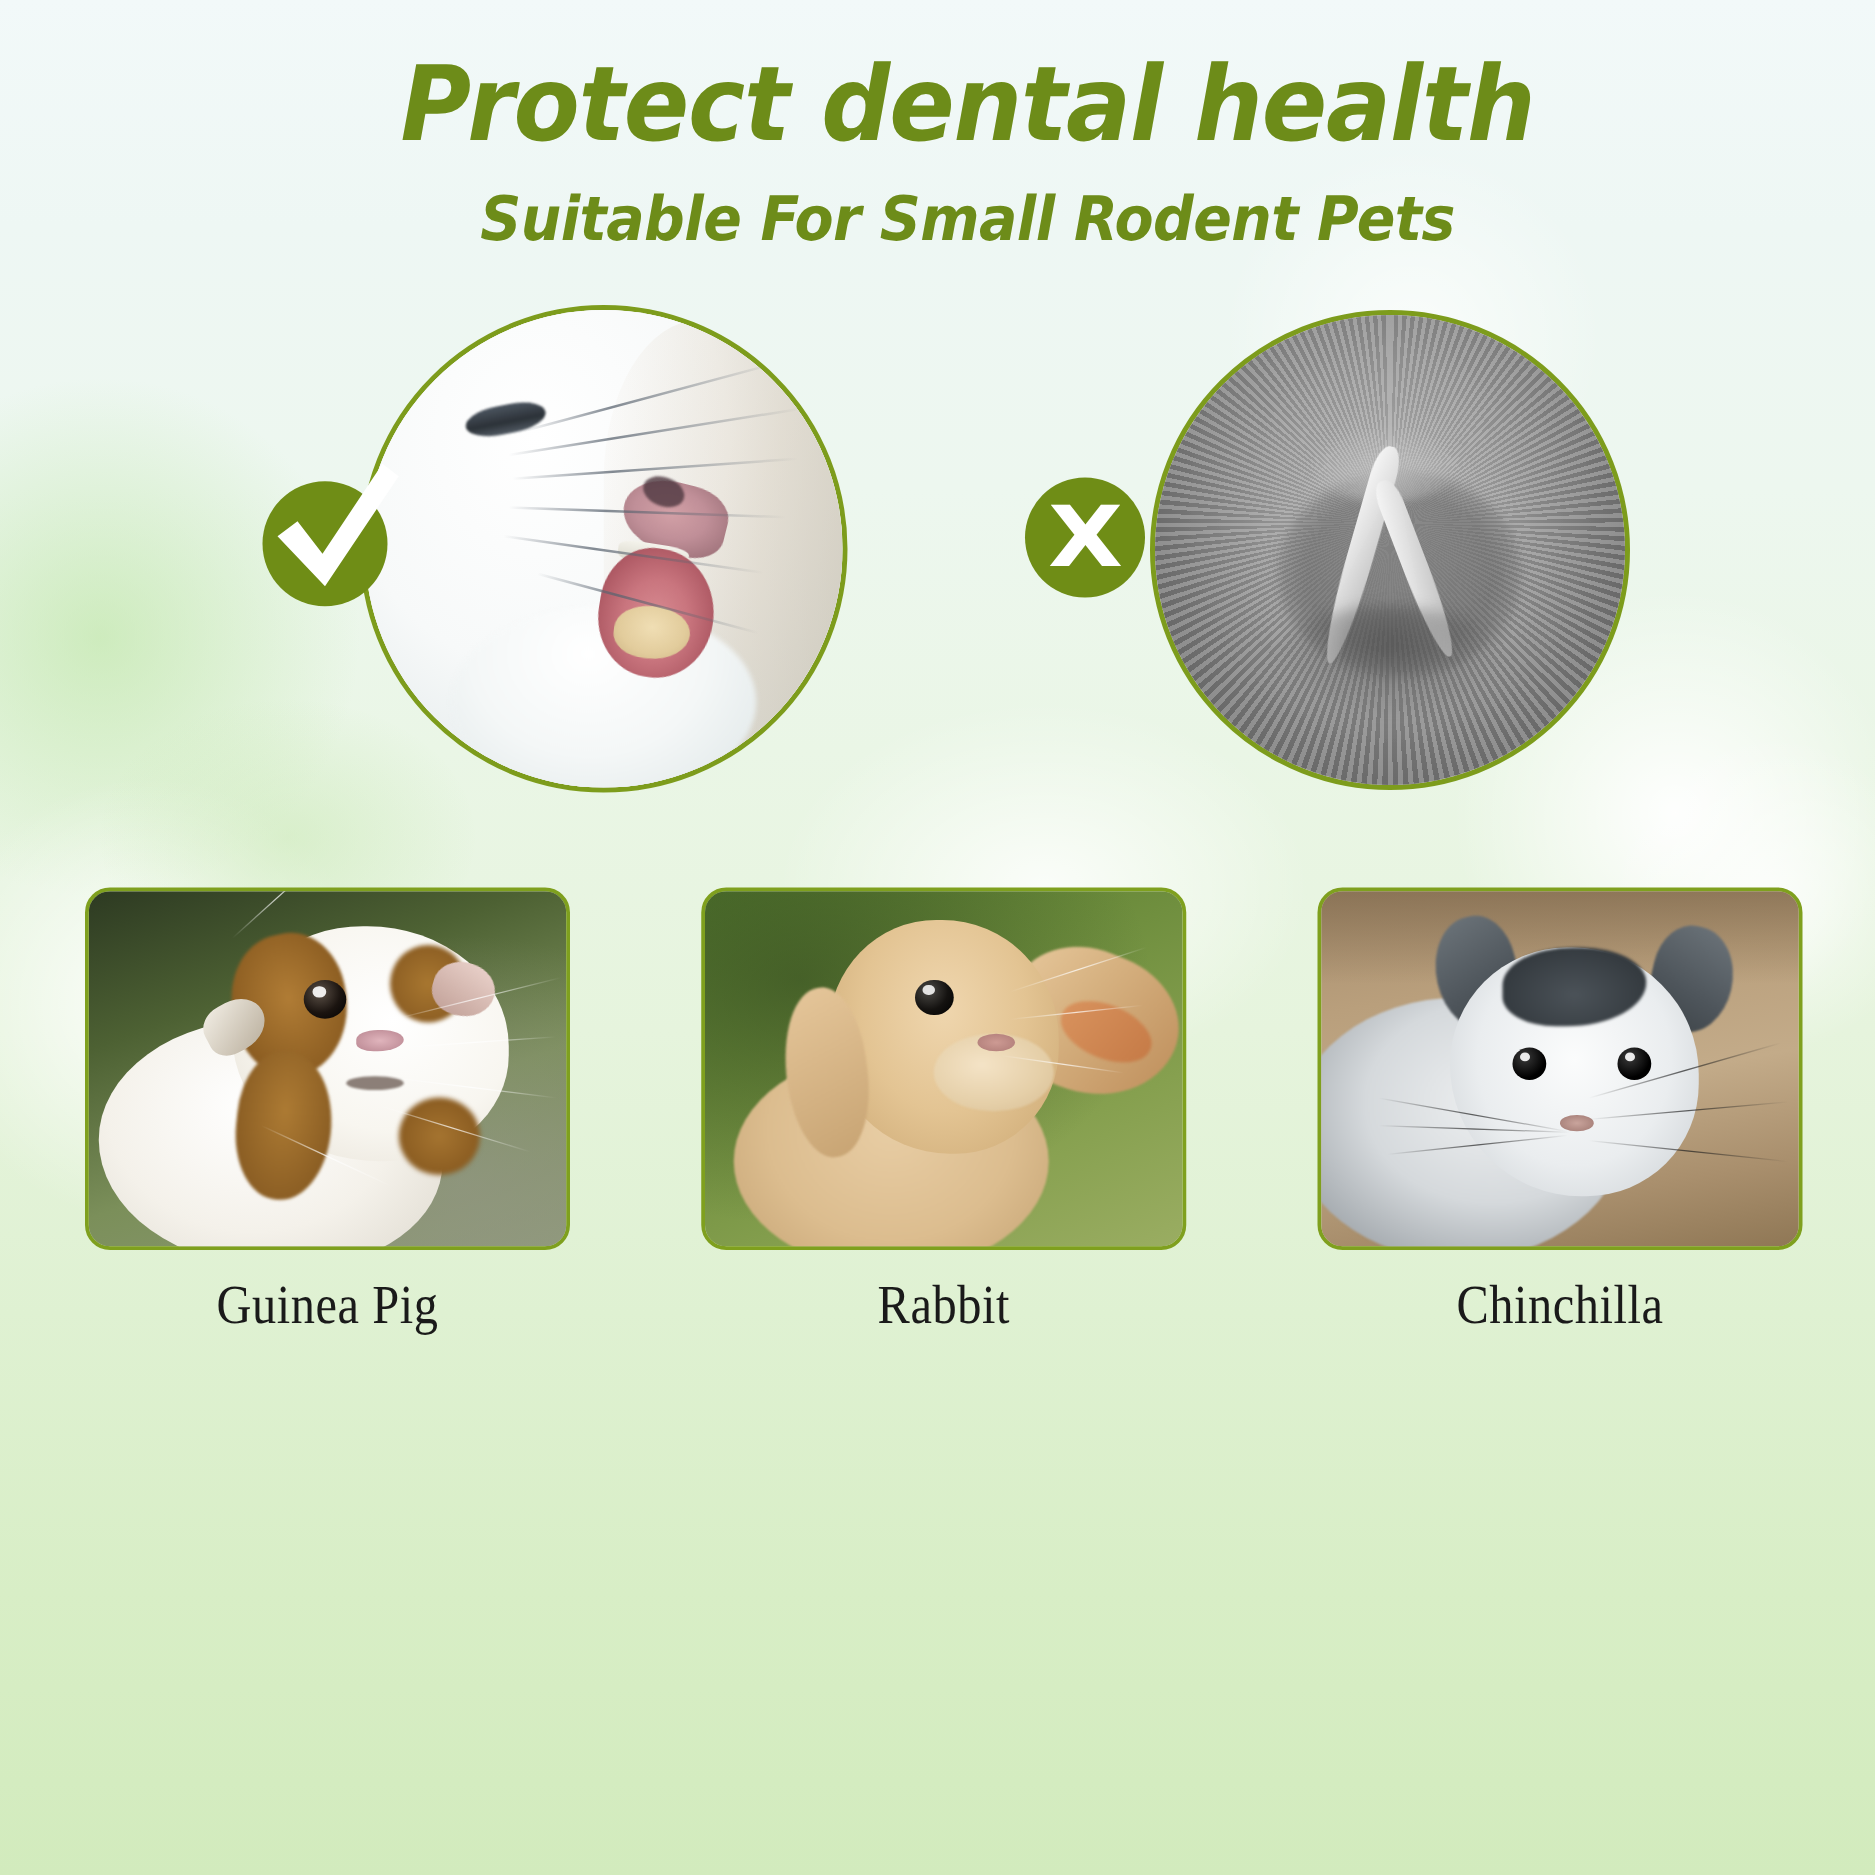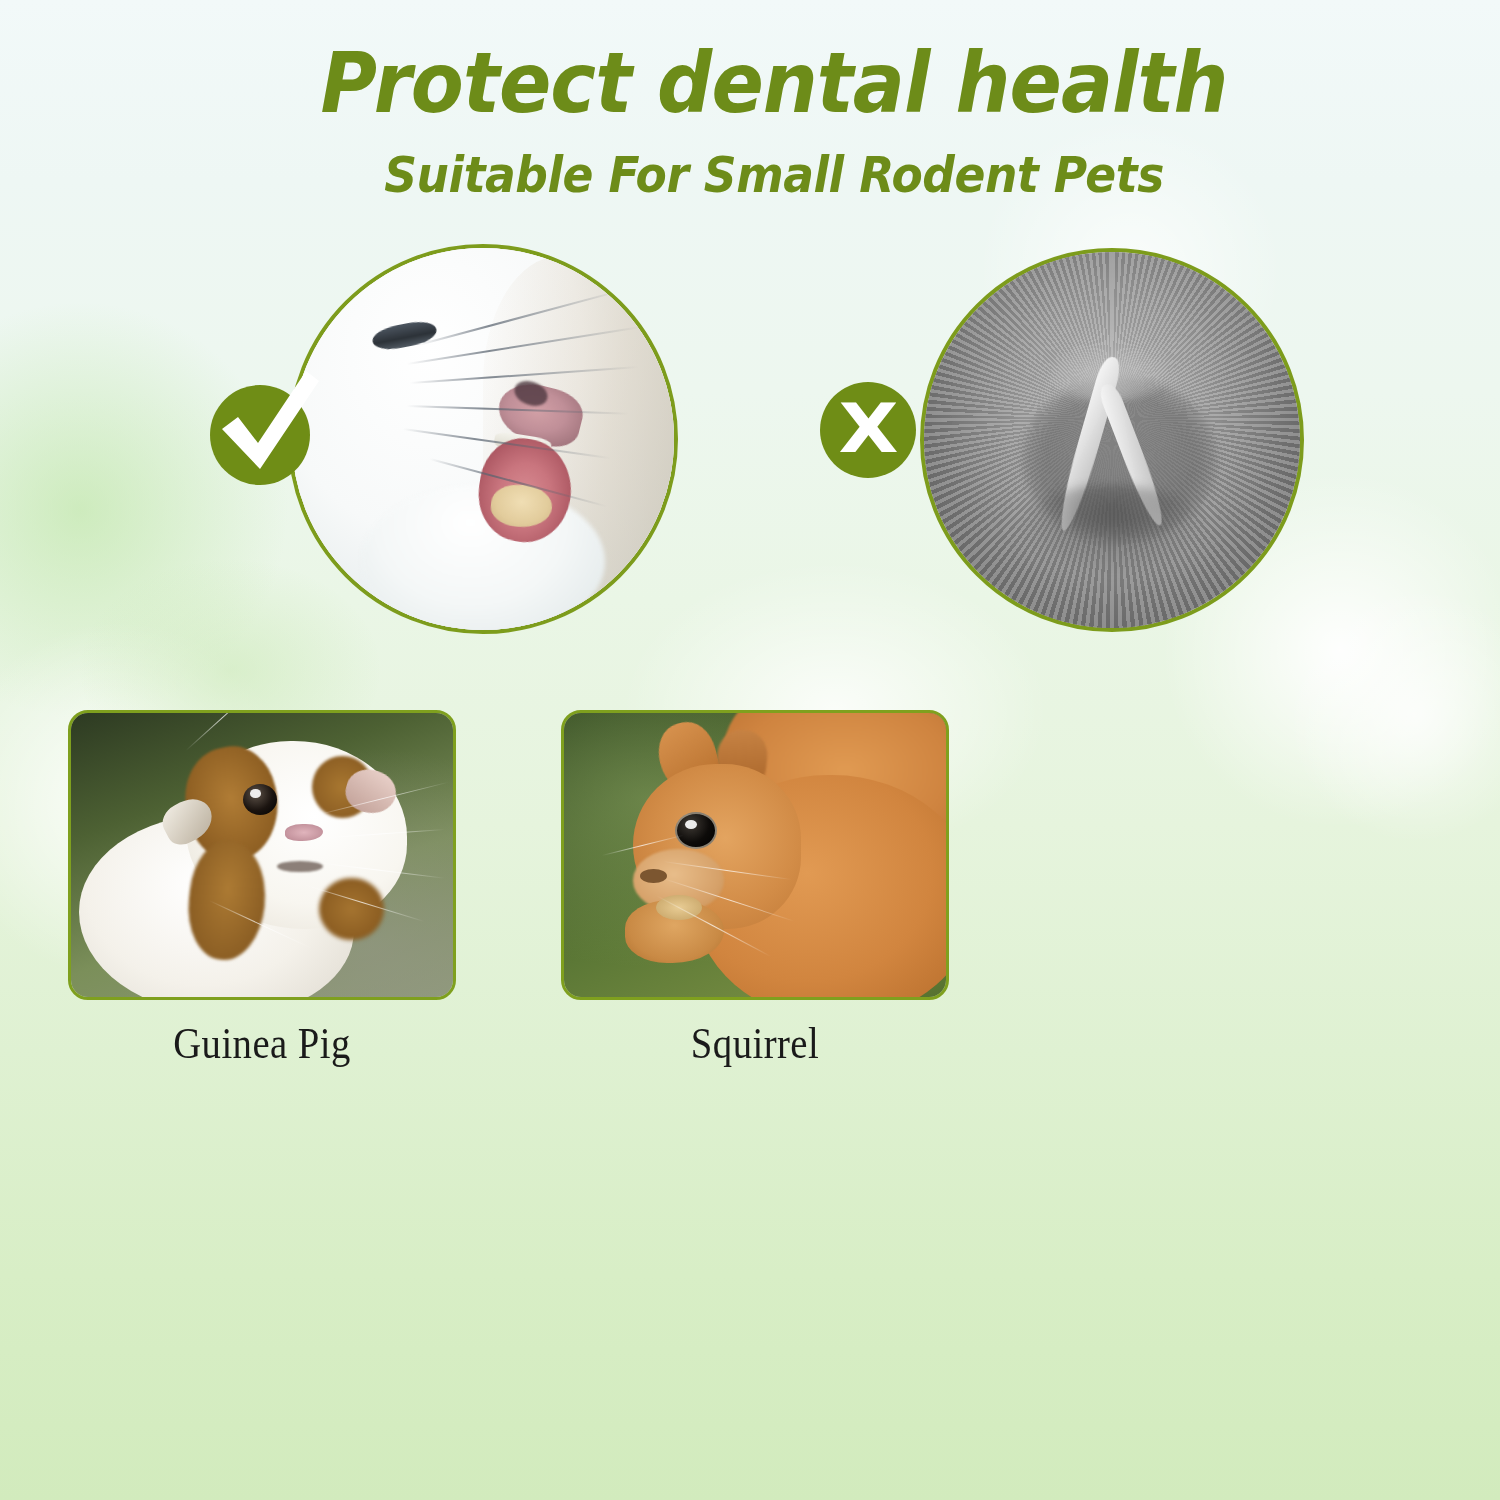--- a/index.html
+++ b/index.html
@@ -438,40 +438,59 @@
         <div class="wk" style="left:64%;top:44%;width:34%;transform:rotate(-4deg);"></div>
         <div class="wk" style="left:62%;top:52%;width:36%;transform:rotate(7deg);"></div>
         <div class="wk" style="left:60%;top:60%;width:34%;transform:rotate(17deg);"></div>
         <div class="wk" style="left:36%;top:66%;width:30%;transform:rotate(25deg);"></div>
         <div class="wk" style="left:30%;top:13%;width:26%;transform:rotate(-42deg);"></div>
       </div>
     </div>
     <div class="card-label">Guinea Pig</div>
   </div>
 
-
-
-
   <div class="cell">
     <div class="card">
       <div class="scene">
-        <div class="sq-bg"></div>
-        <div class="sq-tail"></div>
-        <div class="sq-body"></div>
-        <div class="sq-ear"></div>
-        <div class="sq-ear2"></div>
-        <div class="sq-head"></div>
-        <div class="sq-muzzle"></div>
-        <div class="sq-eye"></div>
-        <div class="sq-nose"></div>
-        <div class="sq-paws"></div>
-        <div class="sq-nut"></div>
-        <div class="wk" style="left:26%;top:52%;width:34%;transform:rotate(8deg);"></div>
-        <div class="wk" style="left:26%;top:58%;width:36%;transform:rotate(18deg);"></div>
-        <div class="wk" style="left:24%;top:64%;width:34%;transform:rotate(28deg);"></div>
-        <div class="wk" style="left:10%;top:50%;width:22%;transform:rotate(-14deg);"></div>
+        <div class="rc-bg"></div>
+        <div class="rc-body"></div>
+        <div class="rc-ear-r"></div>
+        <div class="rc-ear-inner"></div>
+        <div class="rc-head"></div>
+        <div class="rc-ear-l"></div>
+        <div class="rc-muzzle"></div>
+        <div class="rc-eye"></div>
+        <div class="rc-nose"></div>
+        <div class="wk" style="left:64%;top:28%;width:30%;transform:rotate(-18deg);"></div>
+        <div class="wk" style="left:64%;top:36%;width:28%;transform:rotate(-6deg);"></div>
+        <div class="wk" style="left:62%;top:46%;width:26%;transform:rotate(8deg);"></div>
       </div>
     </div>
-    <div class="card-label">Squirrel</div>
-  </div>
+    <div class="card-label">Rabbit</div>
+  </div>
+
+  <div class="cell">
+    <div class="card">
+      <div class="scene">
+        <div class="ch-bg"></div>
+        <div class="ch-body"></div>
+        <div class="ch-ear-l"></div>
+        <div class="ch-ear-r"></div>
+        <div class="ch-head"></div>
+        <div class="ch-cap"></div>
+        <div class="ch-eye-l"></div>
+        <div class="ch-eye-r"></div>
+        <div class="ch-nose"></div>
+        <div class="wk wk-dark" style="left:56%;top:58%;width:42%;transform:rotate(-16deg);"></div>
+        <div class="wk wk-dark" style="left:56%;top:64%;width:42%;transform:rotate(-5deg);"></div>
+        <div class="wk wk-dark" style="left:56%;top:70%;width:42%;transform:rotate(6deg);"></div>
+        <div class="wk wk-dark" style="left:12%;top:58%;width:40%;transform:rotate(10deg);"></div>
+        <div class="wk wk-dark" style="left:12%;top:66%;width:40%;transform:rotate(2deg);"></div>
+        <div class="wk wk-dark" style="left:14%;top:74%;width:38%;transform:rotate(-6deg);"></div>
+      </div>
+    </div>
+    <div class="card-label">Chinchilla</div>
+  </div>
+
+
 
 
 </div>
 
 </body></html>

